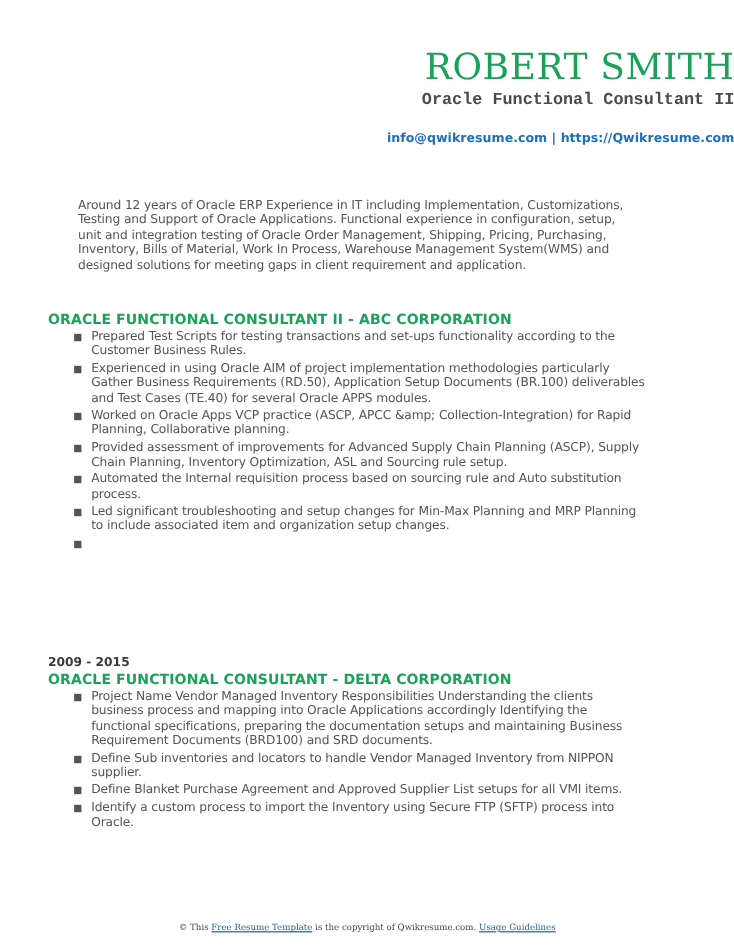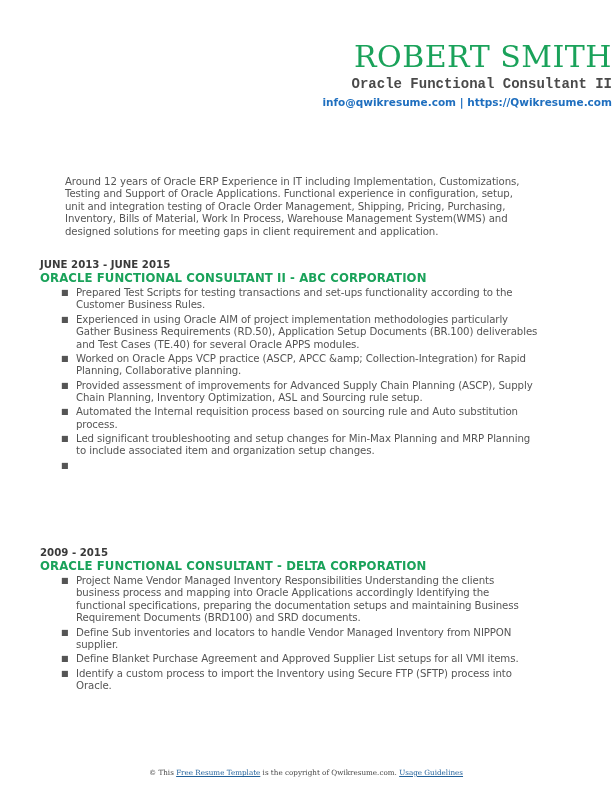--- a/index.html
+++ b/index.html
@@ -1,21 +1,21 @@
 <!DOCTYPE html>
 <html><head>
 <meta charset="utf-8">
 <style>
   html, body { margin: 0; padding: 0; background: #ffffff; }
   body { width: 612px; height: 792px; position: relative; overflow: hidden; font-family: "DejaVu Sans", sans-serif; }
   .header { position: absolute; top: 40px; left: 0; width: 612px; text-align: right; }
   .name { font-family: "DejaVu Serif", serif; color: #1aa25a; font-size: 30px; line-height: 34px; letter-spacing: 0.5px; font-weight: normal; }
   .title { font-family: Liberation Mono, monospace; color: #4a4a4a; font-size: 14px; font-weight: bold; line-height: 18px; margin-top: 1px; }
-  .contact { margin-top: 2px; font-size: 10.5px; font-weight: bold; color: #1f6fbf; line-height: 14px; }
-  .summary { position: absolute; top: 176px; left: 65px; width: 470px; font-size: 10.2px; line-height: 12.4px; color: #555555; letter-spacing: -0.1px; }
+  .contact { margin-top: 15px; font-size: 10.5px; font-weight: bold; color: #1f6fbf; line-height: 14px; }
+  .summary { position: absolute; top: 166px; left: 65px; width: 470px; font-size: 10.2px; line-height: 12.4px; color: #555555; letter-spacing: -0.1px; }
   .job { position: absolute; left: 40px; width: 500px; }
   .job-date { font-size: 10.2px; font-weight: bold; color: #3a3a3a; line-height: 12px; }
   .job-title { font-size: 11.7px; font-weight: bold; color: #1aa25a; line-height: 14px; margin-top: 0px; letter-spacing: 0.1px; }
   ul.bullets { list-style: none; margin: 2px 0 0 0; padding: 0 0 0 36px; }
   ul.bullets li { position: relative; font-size: 10.2px; line-height: 12.4px; color: #555555; margin: 0 0 1.9px 0; letter-spacing: -0.1px; }
   ul.bullets li .dot { position: absolute; left: -15px; top: 0; font-size: 8px; color: #555; }
   .footer { position: absolute; top: 768px; left: 0; width: 612px; text-align: center; font-family: "DejaVu Serif", serif; font-size: 7.2px; color: #444; }
   .footer a { color: #1f5f99; text-decoration: underline; }
 </style>
 </head>
@@ -25,21 +25,20 @@
   <div class="name">ROBERT SMITH</div>
   <div class="title">Oracle Functional Consultant II</div>
   <div class="contact">
     <span>info@qwikresume.com</span><span> | </span><span>https://Qwikresume.com</span>
   </div>
 </div>
 
 <div class="summary">Around 12 years of Oracle ERP Experience in IT including Implementation, Customizations, Testing and Support of Oracle Applications. Functional experience in configuration, setup, unit and integration testing of Oracle Order Management, Shipping, Pricing, Purchasing, Inventory, Bills of Material, Work In Process, Warehouse Management System(WMS) and designed solutions for meeting gaps in client requirement and application.</div>
 
 <div class="job" style="top:259px;">
-  <div class="job-date">JUNE 2013 - JUNE 2015</div>
   <div class="job-title">ORACLE FUNCTIONAL CONSULTANT II - ABC CORPORATION</div>
   <ul class="bullets">
     <li><span class="dot">■</span><span>Prepared Test Scripts for testing transactions and set-ups functionality according to the Customer Business Rules.</span></li>
     <li><span class="dot">■</span><span>Experienced in using Oracle AIM of project implementation methodologies particularly Gather Business Requirements (RD.50), Application Setup Documents (BR.100) deliverables and Test Cases (TE.40) for several Oracle APPS modules.</span></li>
     <li><span class="dot">■</span><span>Worked on Oracle Apps VCP practice (ASCP, APCC &amp;amp; Collection-Integration) for Rapid Planning, Collaborative planning.</span></li>
     <li><span class="dot">■</span><span>Provided assessment of improvements for Advanced Supply Chain Planning (ASCP), Supply Chain Planning, Inventory Optimization, ASL and Sourcing rule setup.</span></li>
     <li><span class="dot">■</span><span>Automated the Internal requisition process based on sourcing rule and Auto substitution process.</span></li>
     <li><span class="dot">■</span><span>Led significant troubleshooting and setup changes for Min-Max Planning and MRP Planning to include associated item and organization setup changes.</span></li>
     <li><span class="dot">■</span></li>
   </ul>

